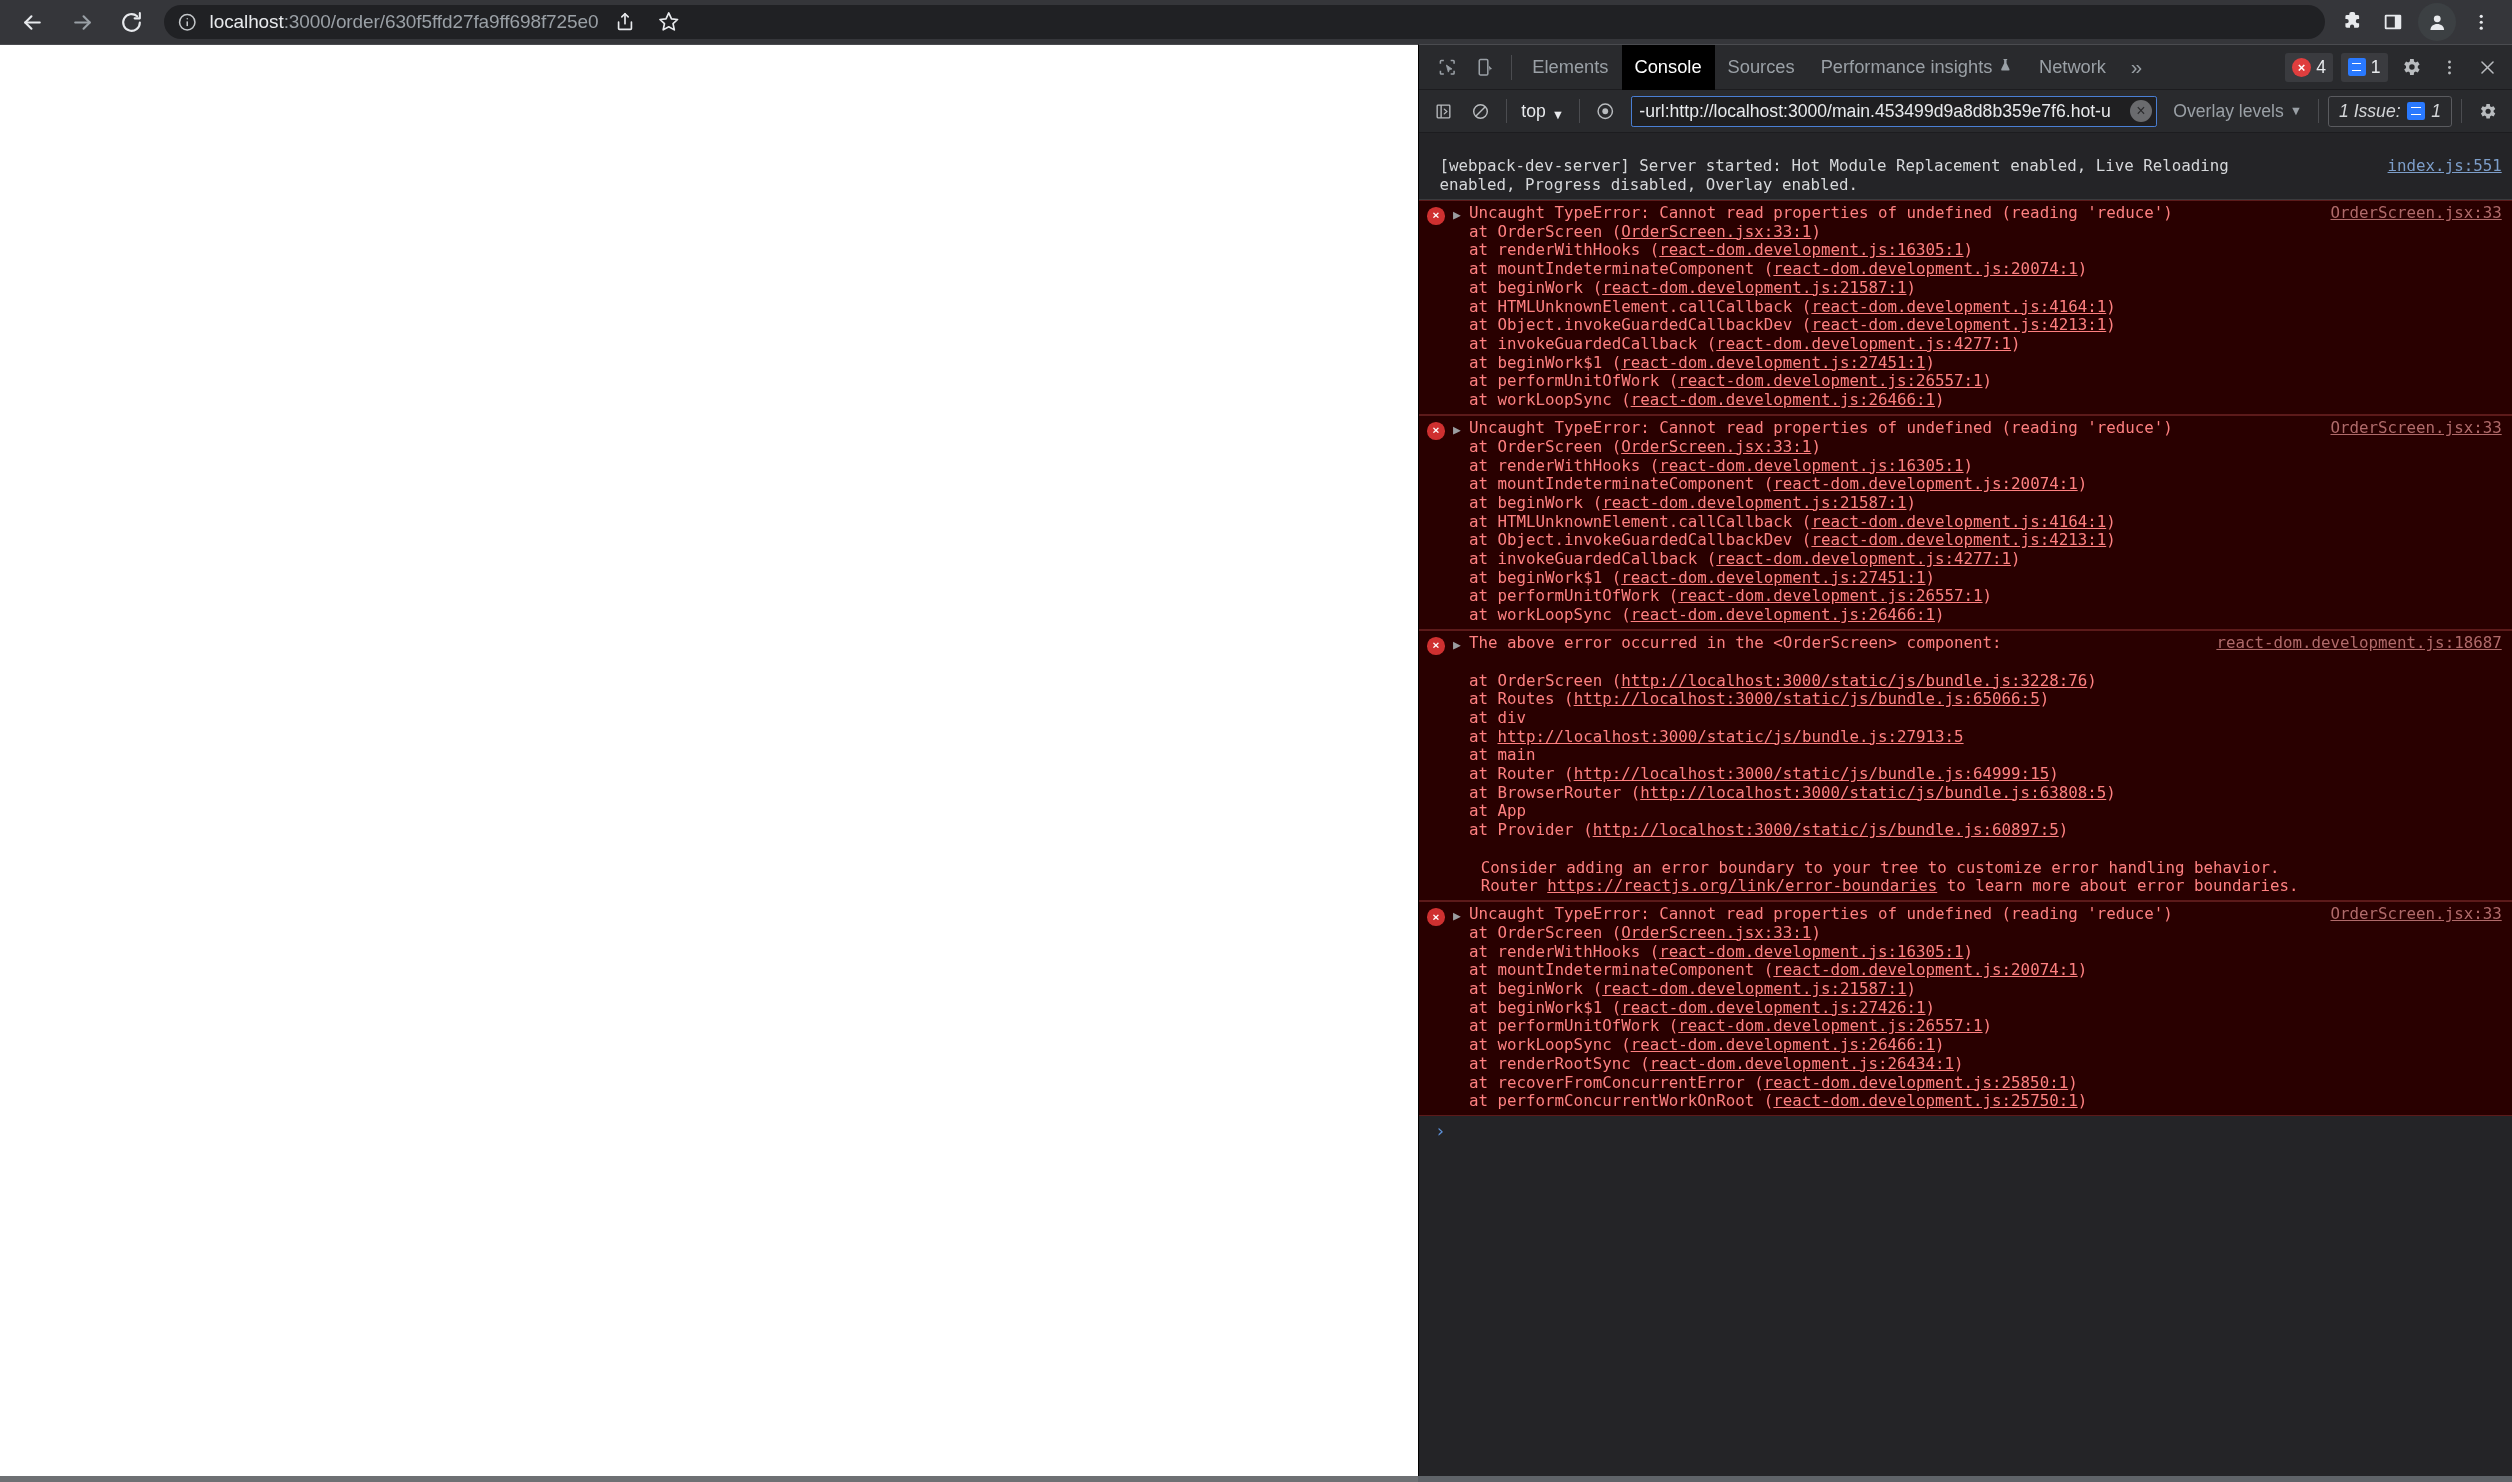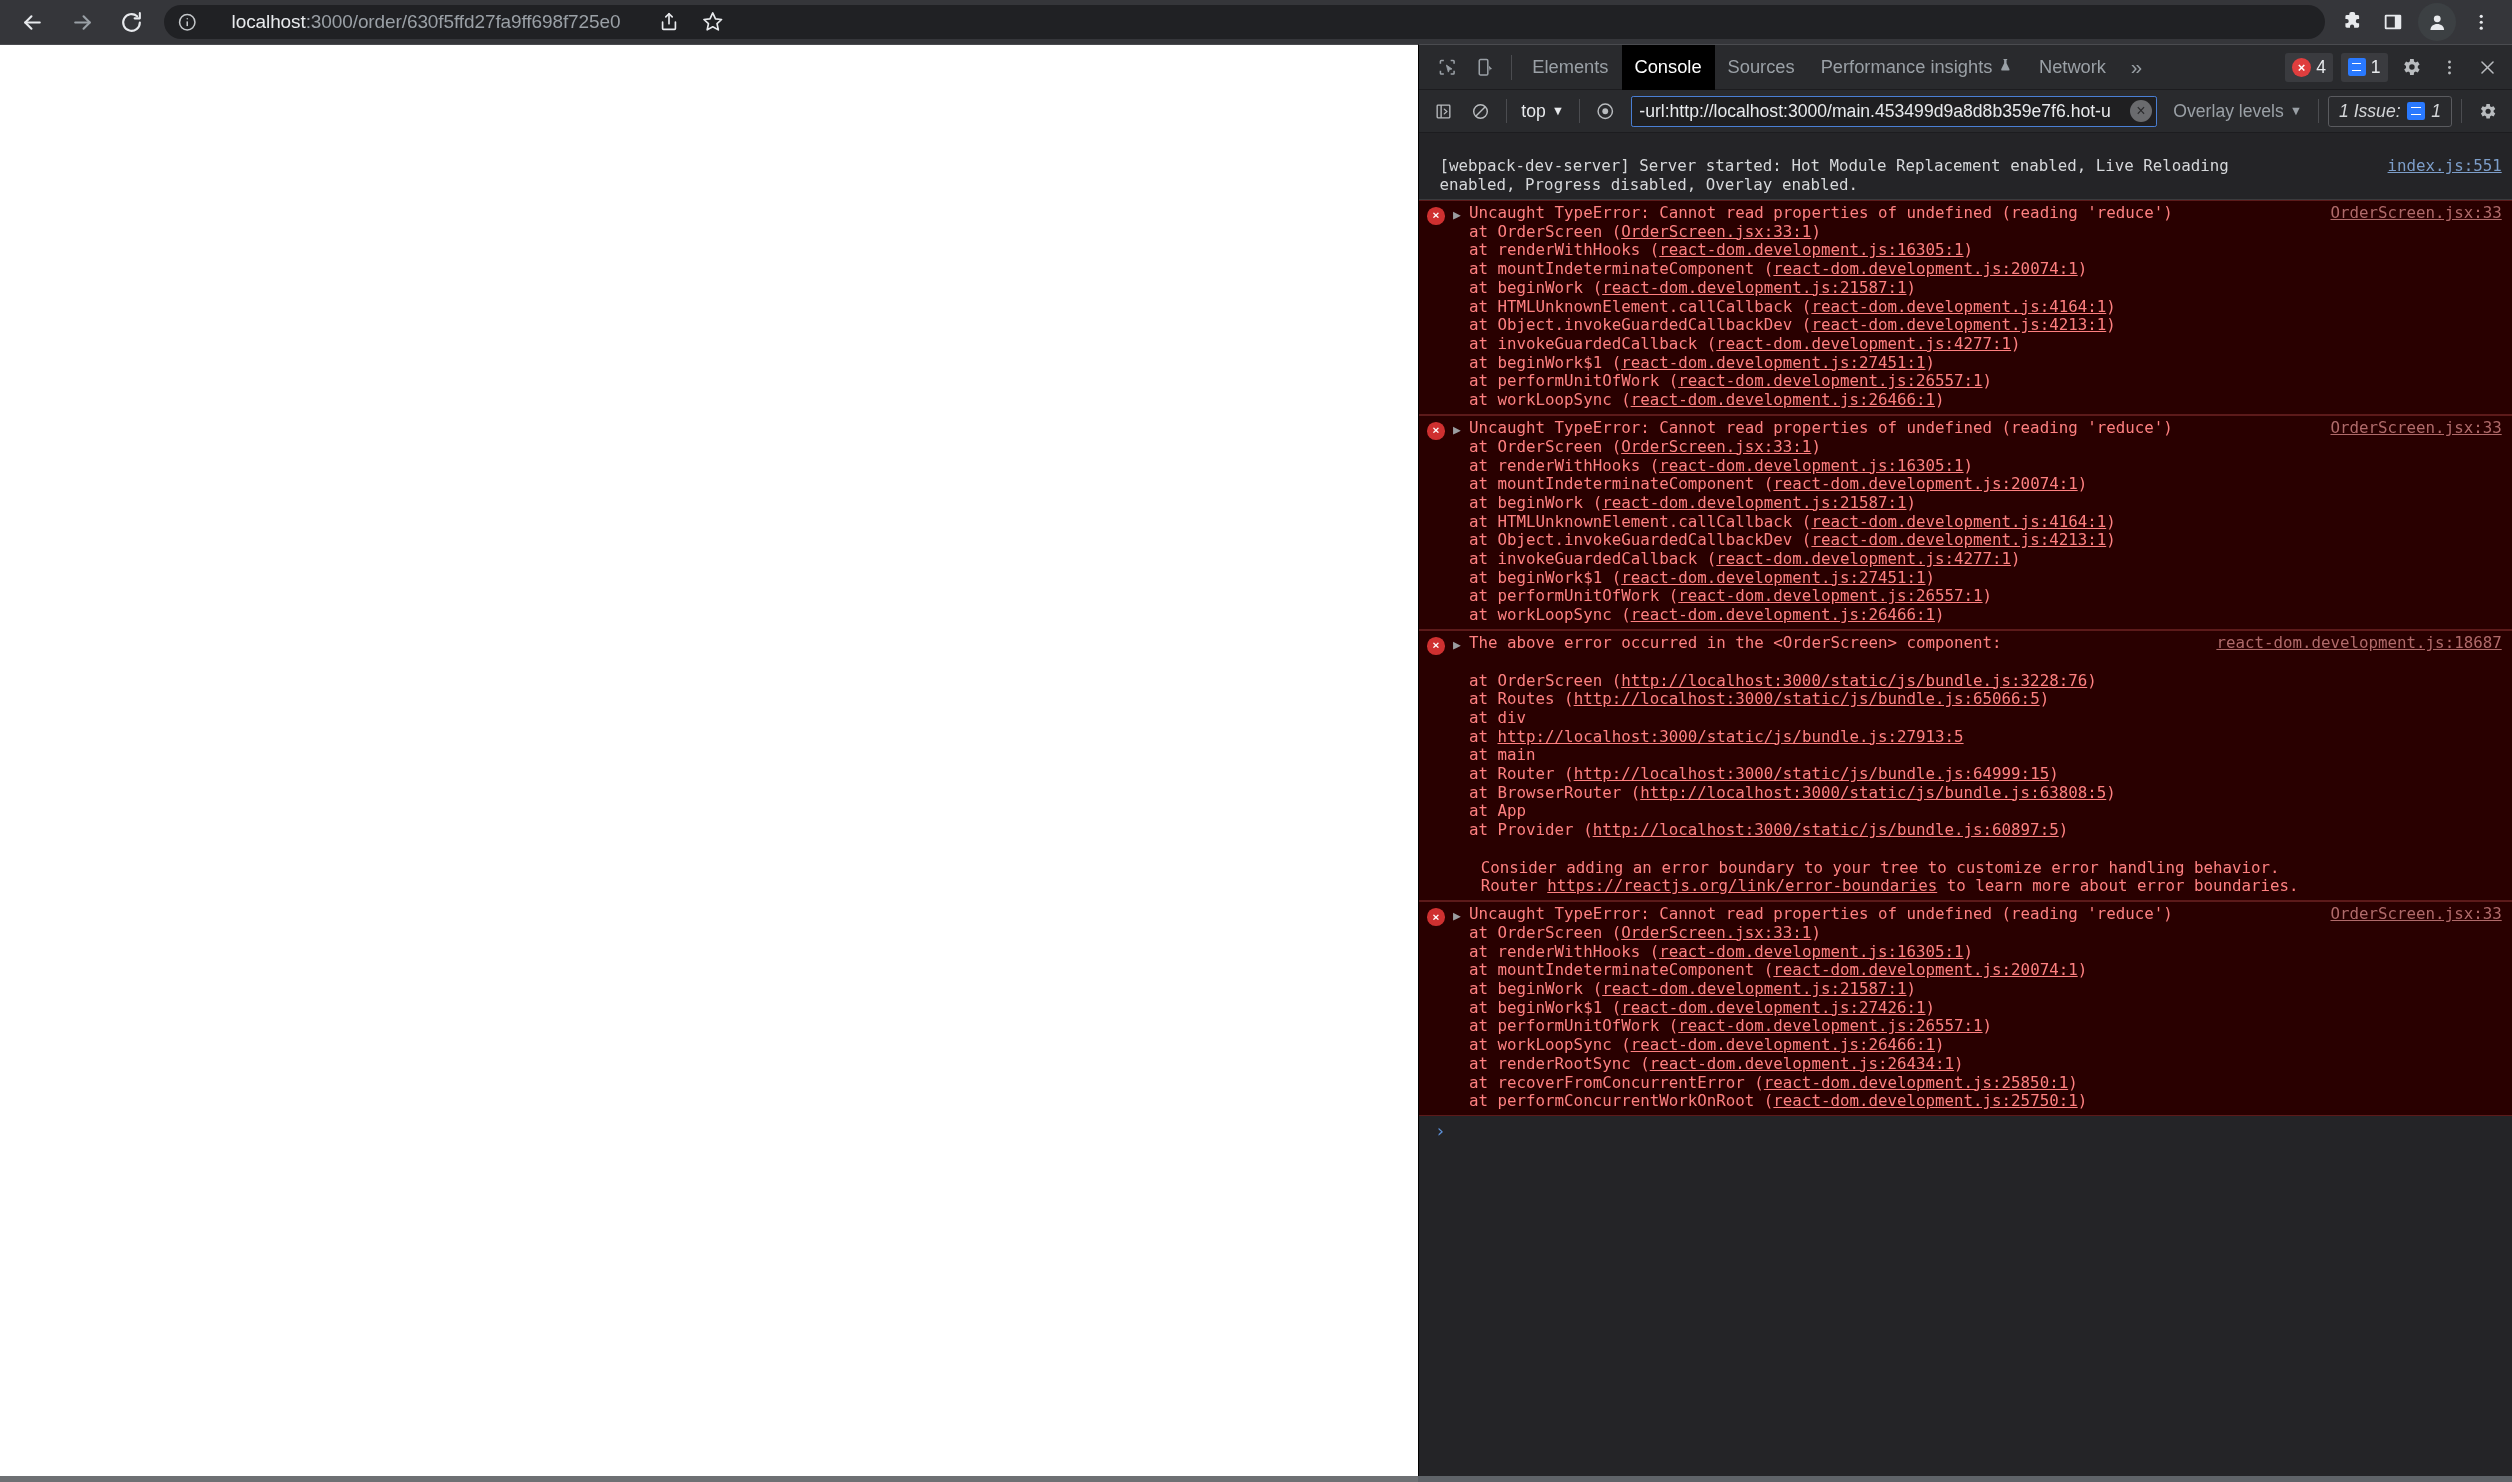--- a/index.html
+++ b/index.html
@@ -26,21 +26,20 @@
 
   #omnibox {
     margin-left: 10.3px;
     height: 34px;
     flex: 1 1 auto;
     background: #202124;
     border-radius: 17px;
     display: flex; align-items: center;
     padding: 0 13px;
     min-width: 0;
-    gap: 22px;
   }
   #info-icon { flex: 0 0 auto; margin-right: 11.7px; display:flex; }
   #url-text {
     font-size: 19px;
     color: #9aa0a6;
     white-space: nowrap; overflow: hidden; text-overflow: clip;
     letter-spacing: -0.1px;
   }
   #url-text .host { color: #e8eaed; }
 
@@ -123,21 +122,21 @@
     height: 43px; flex: 0 0 auto;
     background: #292a2d;
     display: flex; align-items: center;
     border-bottom: 0.7px solid #1c1c1f;
     padding: 0 7.3px;
     gap: 2.9px;
   }
   .ct-icon { width: 34px; height: 34px; display:flex; align-items:center; justify-content:center; flex:0 0 auto;}
   .ct-sep { width: 0.7px; height: 23.5px; background: #4b4c50; margin: 0 5.9px; flex:0 0 auto;}
   #context-select {
-    display: flex; align-items: center; gap: 5.9px;
+    display: flex; align-items: flex-end; gap: 5.9px;
     color: #e8eaed; font-size: 17.6px; padding: 0 5.9px; flex:0 0 auto;
   }
   #filter-box {
     flex: 1 1 auto; min-width: 0;
     height: 31px; margin: 0 5.9px;
     background: #1f1f21;
     border: 1.5px solid #4a7fd4;
     border-radius: 2.2px;
     display: flex; align-items: center;
     padding: 0 4.4px 0 7.3px;

